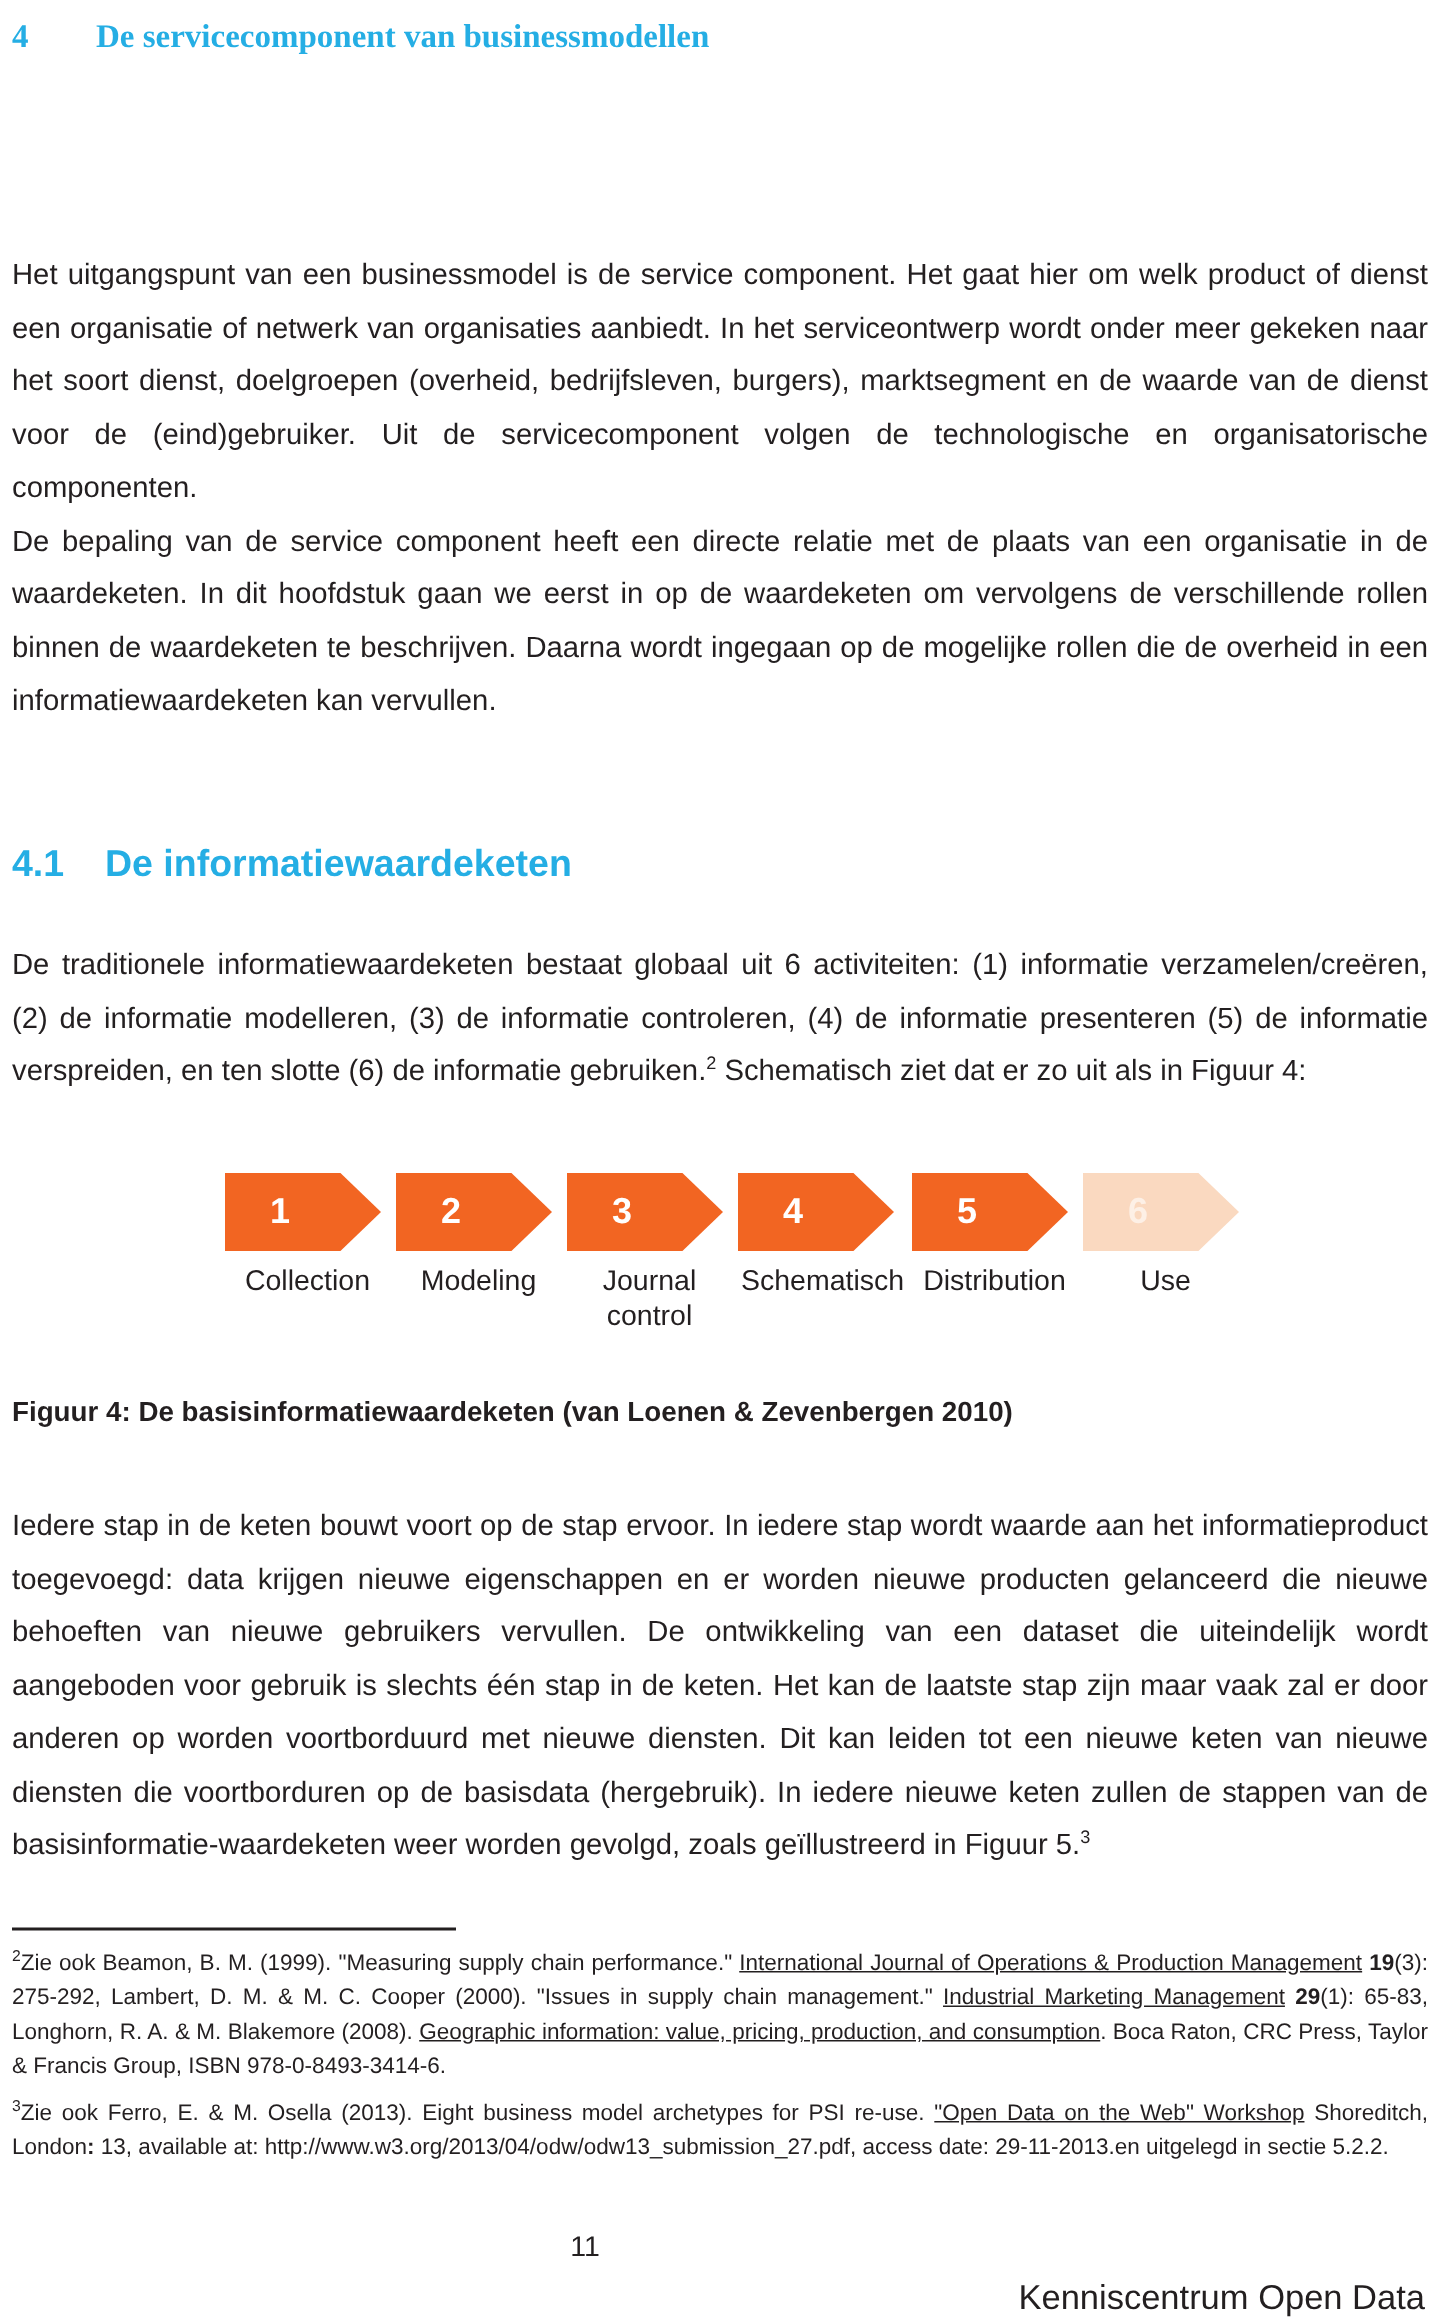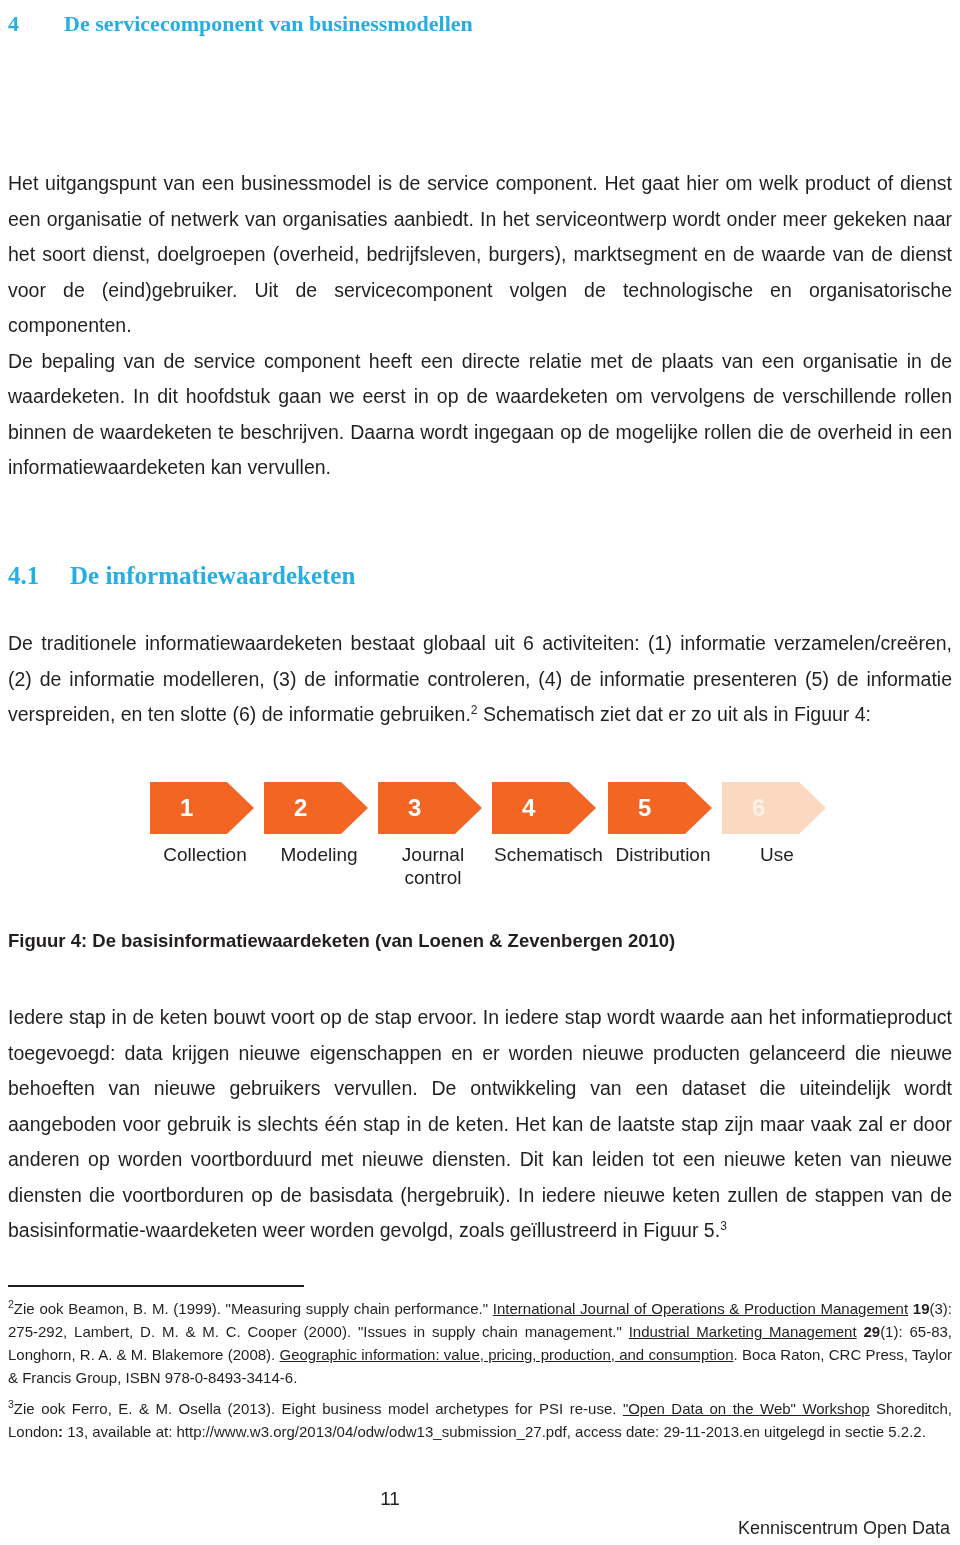--- a/index.html
+++ b/index.html
@@ -37,21 +37,21 @@
     letter-spacing: 0px;
     white-space: nowrap;
   }
   .h1 .num { display: inline-block; width: 56px; }
 
   .h2 {
     position: absolute;
     left: 8px;
     top: 560px;
     width: 944px;
-    font-family: Liberation Serif, serif;
+    font-family: Liberation Sans, sans-serif;
     font-weight: bold;
     font-size: 25px;
     line-height: 32px;
     color: #25AEE4;
     white-space: nowrap;
   }
   .h2 .num { display: inline-block; width: 62px; }
 
   
   .body-block {
@@ -178,21 +178,21 @@
     text-align: center;
     font-family: "Liberation Sans", sans-serif;
     font-size: 19px;
     color: #231f20;
   }
   .footer-right {
     position: absolute;
     right: 10px;
     top: 1518px;
     font-family: "Liberation Sans", sans-serif;
-    font-size: 18px;
+    font-size: 23px;
     color: #231f20;
   }
 </style>
 </head>
 <body>
 
 <div class="page">
 
   <div class="h1">
     <span class="num">4</span><span>De servicecomponent van businessmodellen</span>

